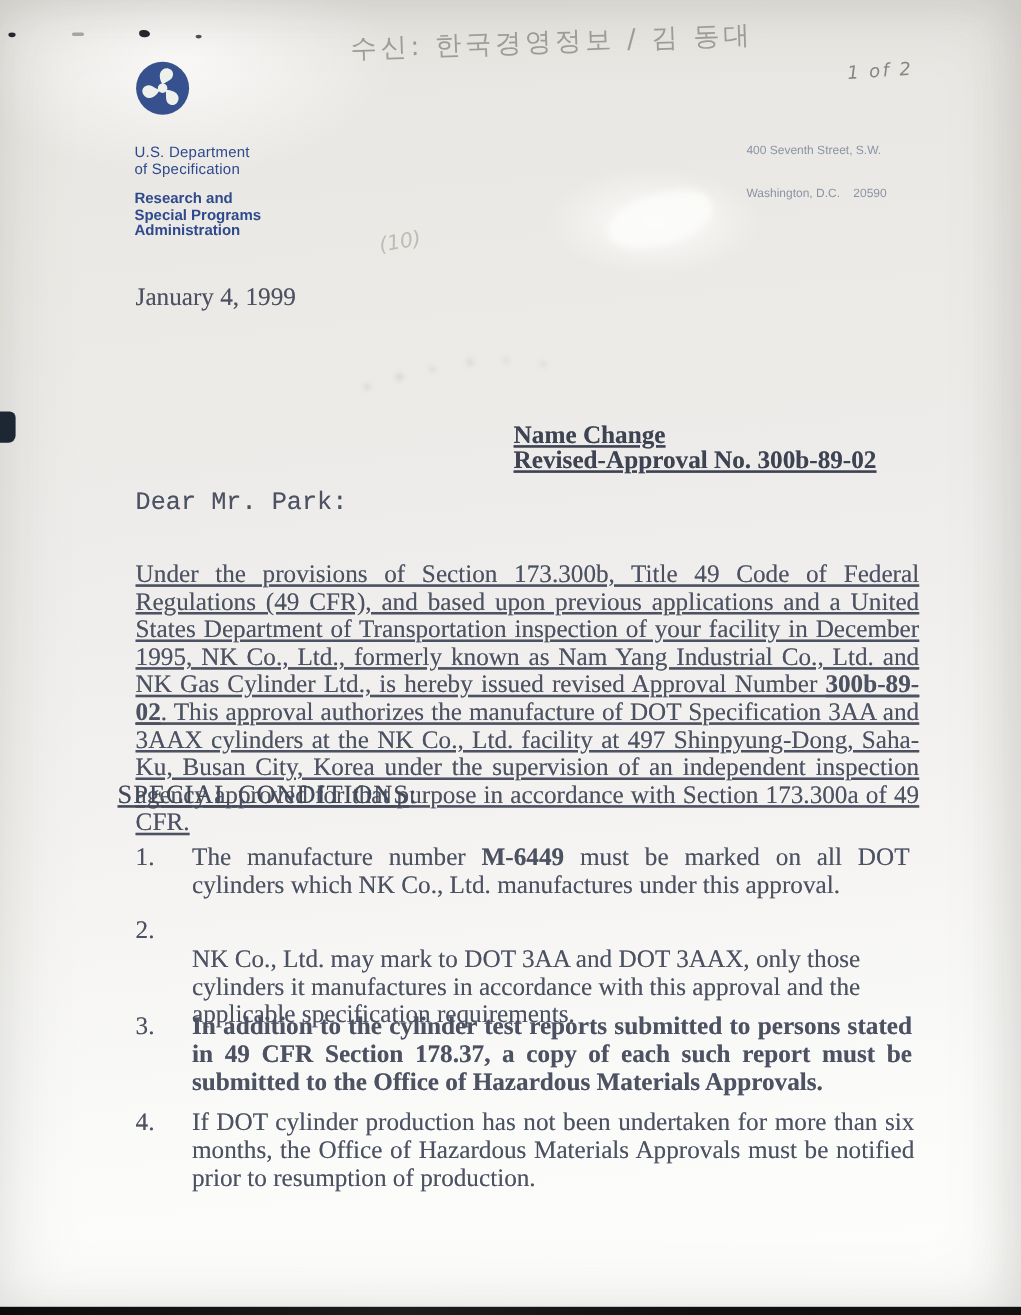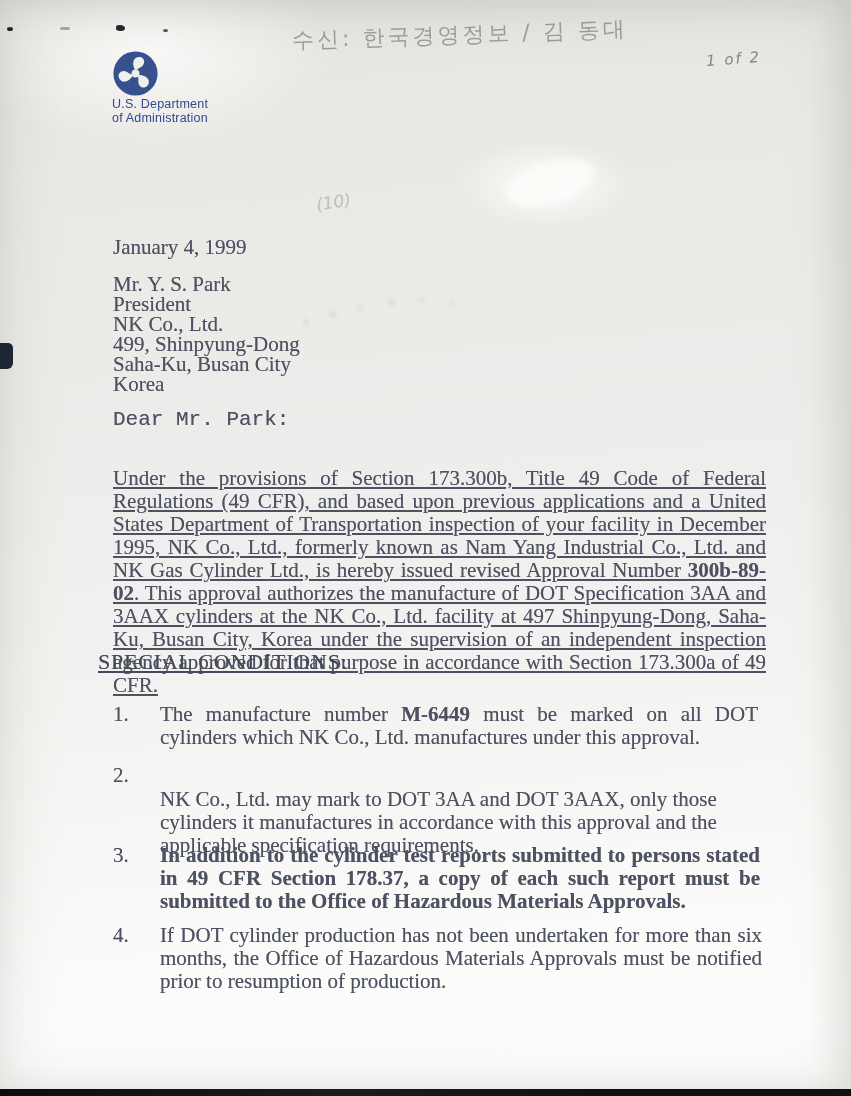--- a/index.html
+++ b/index.html
@@ -8,21 +8,21 @@
     background:
       radial-gradient(ellipse 260px 140px at 150px 50px, rgba(255,255,255,.75), rgba(255,255,255,0) 70%),
       radial-gradient(ellipse 120px 60px at 545px 185px, rgba(255,255,255,.85), rgba(255,255,255,0) 75%),
       linear-gradient(175deg, #e7e5e1 0%, #ebe9e5 18%, #edecea 38%, #f3f2f0 60%, #fbfbfa 85%, #fdfdfc 100%);
     box-shadow: inset 0 0 60px rgba(120,118,110,.22), inset -14px 0 30px rgba(120,118,110,.10);
     font-family:"Liberation Serif", serif;
     color:#4b5160;
   }
   .abs{position:absolute;}
   
-  .lh-sans{font-family:"Liberation Sans", sans-serif;color:#2f4a8c;}
+  .lh-sans{font-family:"Liberation Sans", sans-serif;color:#2f4a8c;margin-top:23px;}
   #dept{left:112px;top:98px;font-size:12.5px;line-height:13.5px;letter-spacing:.2px;}
   #admin{left:112px;top:136px;font-size:12.5px;line-height:13.5px;font-weight:bold;}
   #hq-address{left:622px;top:96px;font-size:10px;line-height:12px;color:#8a93a3;font-family:"Liberation Sans", sans-serif;white-space:pre;}
   #logo{left:112px;top:50px;width:47px;height:47px;}
   
   .hand{color:#90918b;font-family:"DejaVu Sans", sans-serif;}
   #korean-note{left:292px;top:20px;font-size:22px;letter-spacing:3px;transform:rotate(-2deg);opacity:.85;}
   #page-marker{left:706px;top:50px;font-size:15px;font-style:italic;transform:rotate(-4deg);letter-spacing:2px;color:#858680;}
   #circled-note{left:316px;top:192px;font-size:17px;font-style:italic;color:#bcbdb5;transform:rotate(-10deg);}
   
@@ -85,34 +85,39 @@
       <circle cx="25" cy="25" r="4.2"></circle>
       <g>
         <path d="M25 22 C 20 14, 23 6.5, 30 7.5 C 35 8.5, 36 15, 31 18 C 28.5 19.5, 26.5 20.5, 25 22 Z"></path>
         <path d="M25 22 C 20 14, 23 6.5, 30 7.5 C 35 8.5, 36 15, 31 18 C 28.5 19.5, 26.5 20.5, 25 22 Z" transform="rotate(120 25 25)"></path>
         <path d="M25 22 C 20 14, 23 6.5, 30 7.5 C 35 8.5, 36 15, 31 18 C 28.5 19.5, 26.5 20.5, 25 22 Z" transform="rotate(240 25 25)"></path>
       </g>
     </g>
   </svg>
   <div class="abs lh-sans" id="dept">
     <div>U.S. Department</div>
-    <div>of Administration</div>
+    <div>of Specification</div>
+  </div>
+  <div class="abs lh-sans" id="admin">
+    <div>Research and</div>
+    <div>Special Programs</div>
+    <div>Administration</div>
+  </div>
+  <div class="abs" id="hq-address">
+    <div>400 Seventh Street, S.W.</div>
+    <div>Washington, D.C.    20590</div>
   </div>
 
   <div class="abs tw" id="date">January 4, 1999</div>
 
-  <div class="abs tw" id="recipient">
-    <div>Mr. Y. S. Park</div>
-    <div>President</div>
-    <div>NK Co., Ltd.</div>
-    <div>499, Shinpyung-Dong</div>
-    <div>Saha-Ku, Busan City</div>
-    <div>Korea</div>
+
+  <div class="abs tw" id="subject">
+    <div class="ul">Name Change</div>
+    <div class="ul">Revised-Approval No. 300b-89-02</div>
   </div>
-
 
   <div class="abs tw" id="salutation">Dear Mr. Park:</div>
 
   <p class="abs tw" id="body-para"><span>Under the provisions of Section 173.300b, Title 49 Code of Federal Regulations (49 CFR), and based upon previous applications and a United States Department of Transportation inspection of your facility in December 1995, NK Co., Ltd., formerly known as Nam Yang Industrial Co., Ltd. and NK Gas Cylinder Ltd., is hereby issued revised Approval Number </span><span class="bold-ul">300b-89-02</span><span>.  This approval authorizes the manufacture of DOT Specification 3AA and 3AAX cylinders at the NK Co., Ltd. facility at 497 Shinpyung-Dong, Saha-Ku, Busan City, Korea under the supervision of an independent inspection agency approved for that purpose in accordance with Section 173.300a of 49 CFR.</span></p>
 
   <div class="abs tw" id="sc-heading"><span class="ul">SPECIAL CONDITIONS</span><span>:</span></div>
 
   <div class="abs tw cond" id="cond-1">
     <span class="num">1.</span>
     <span class="txt"><span>The manufacture number </span><b>M-6449</b><span> must be marked on all DOT cylinders which NK Co., Ltd. manufactures under this approval.</span></span>

